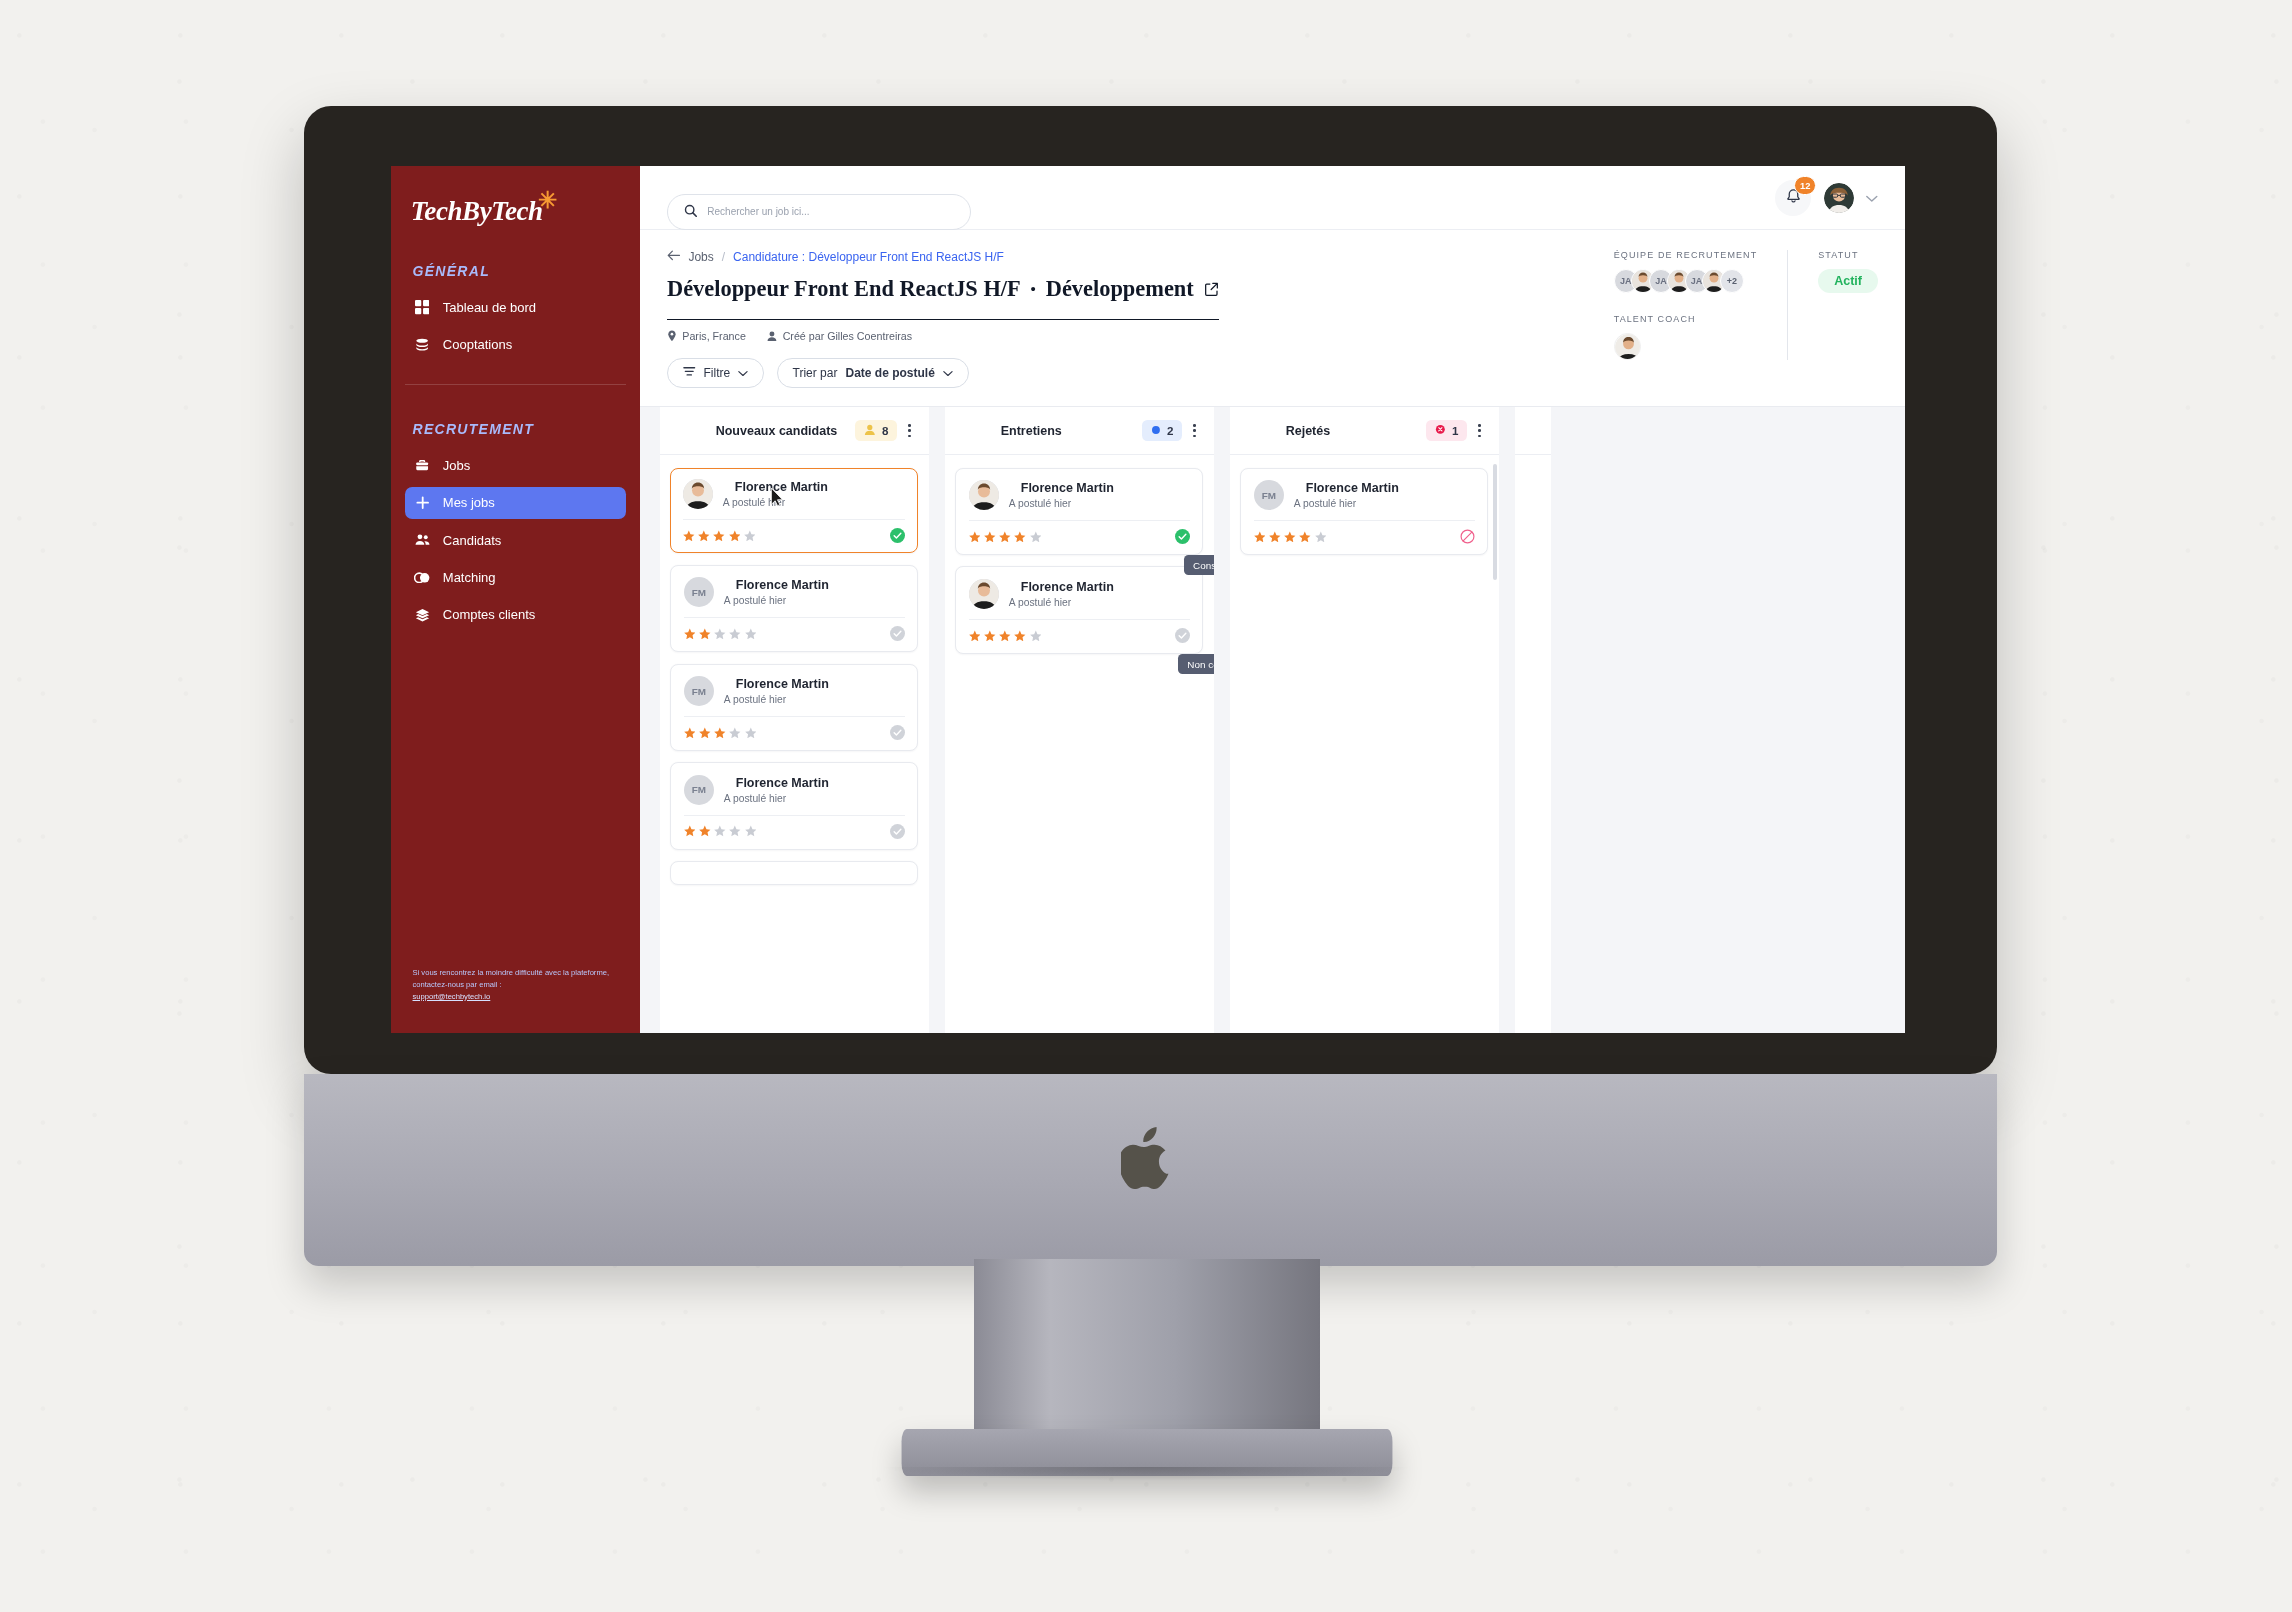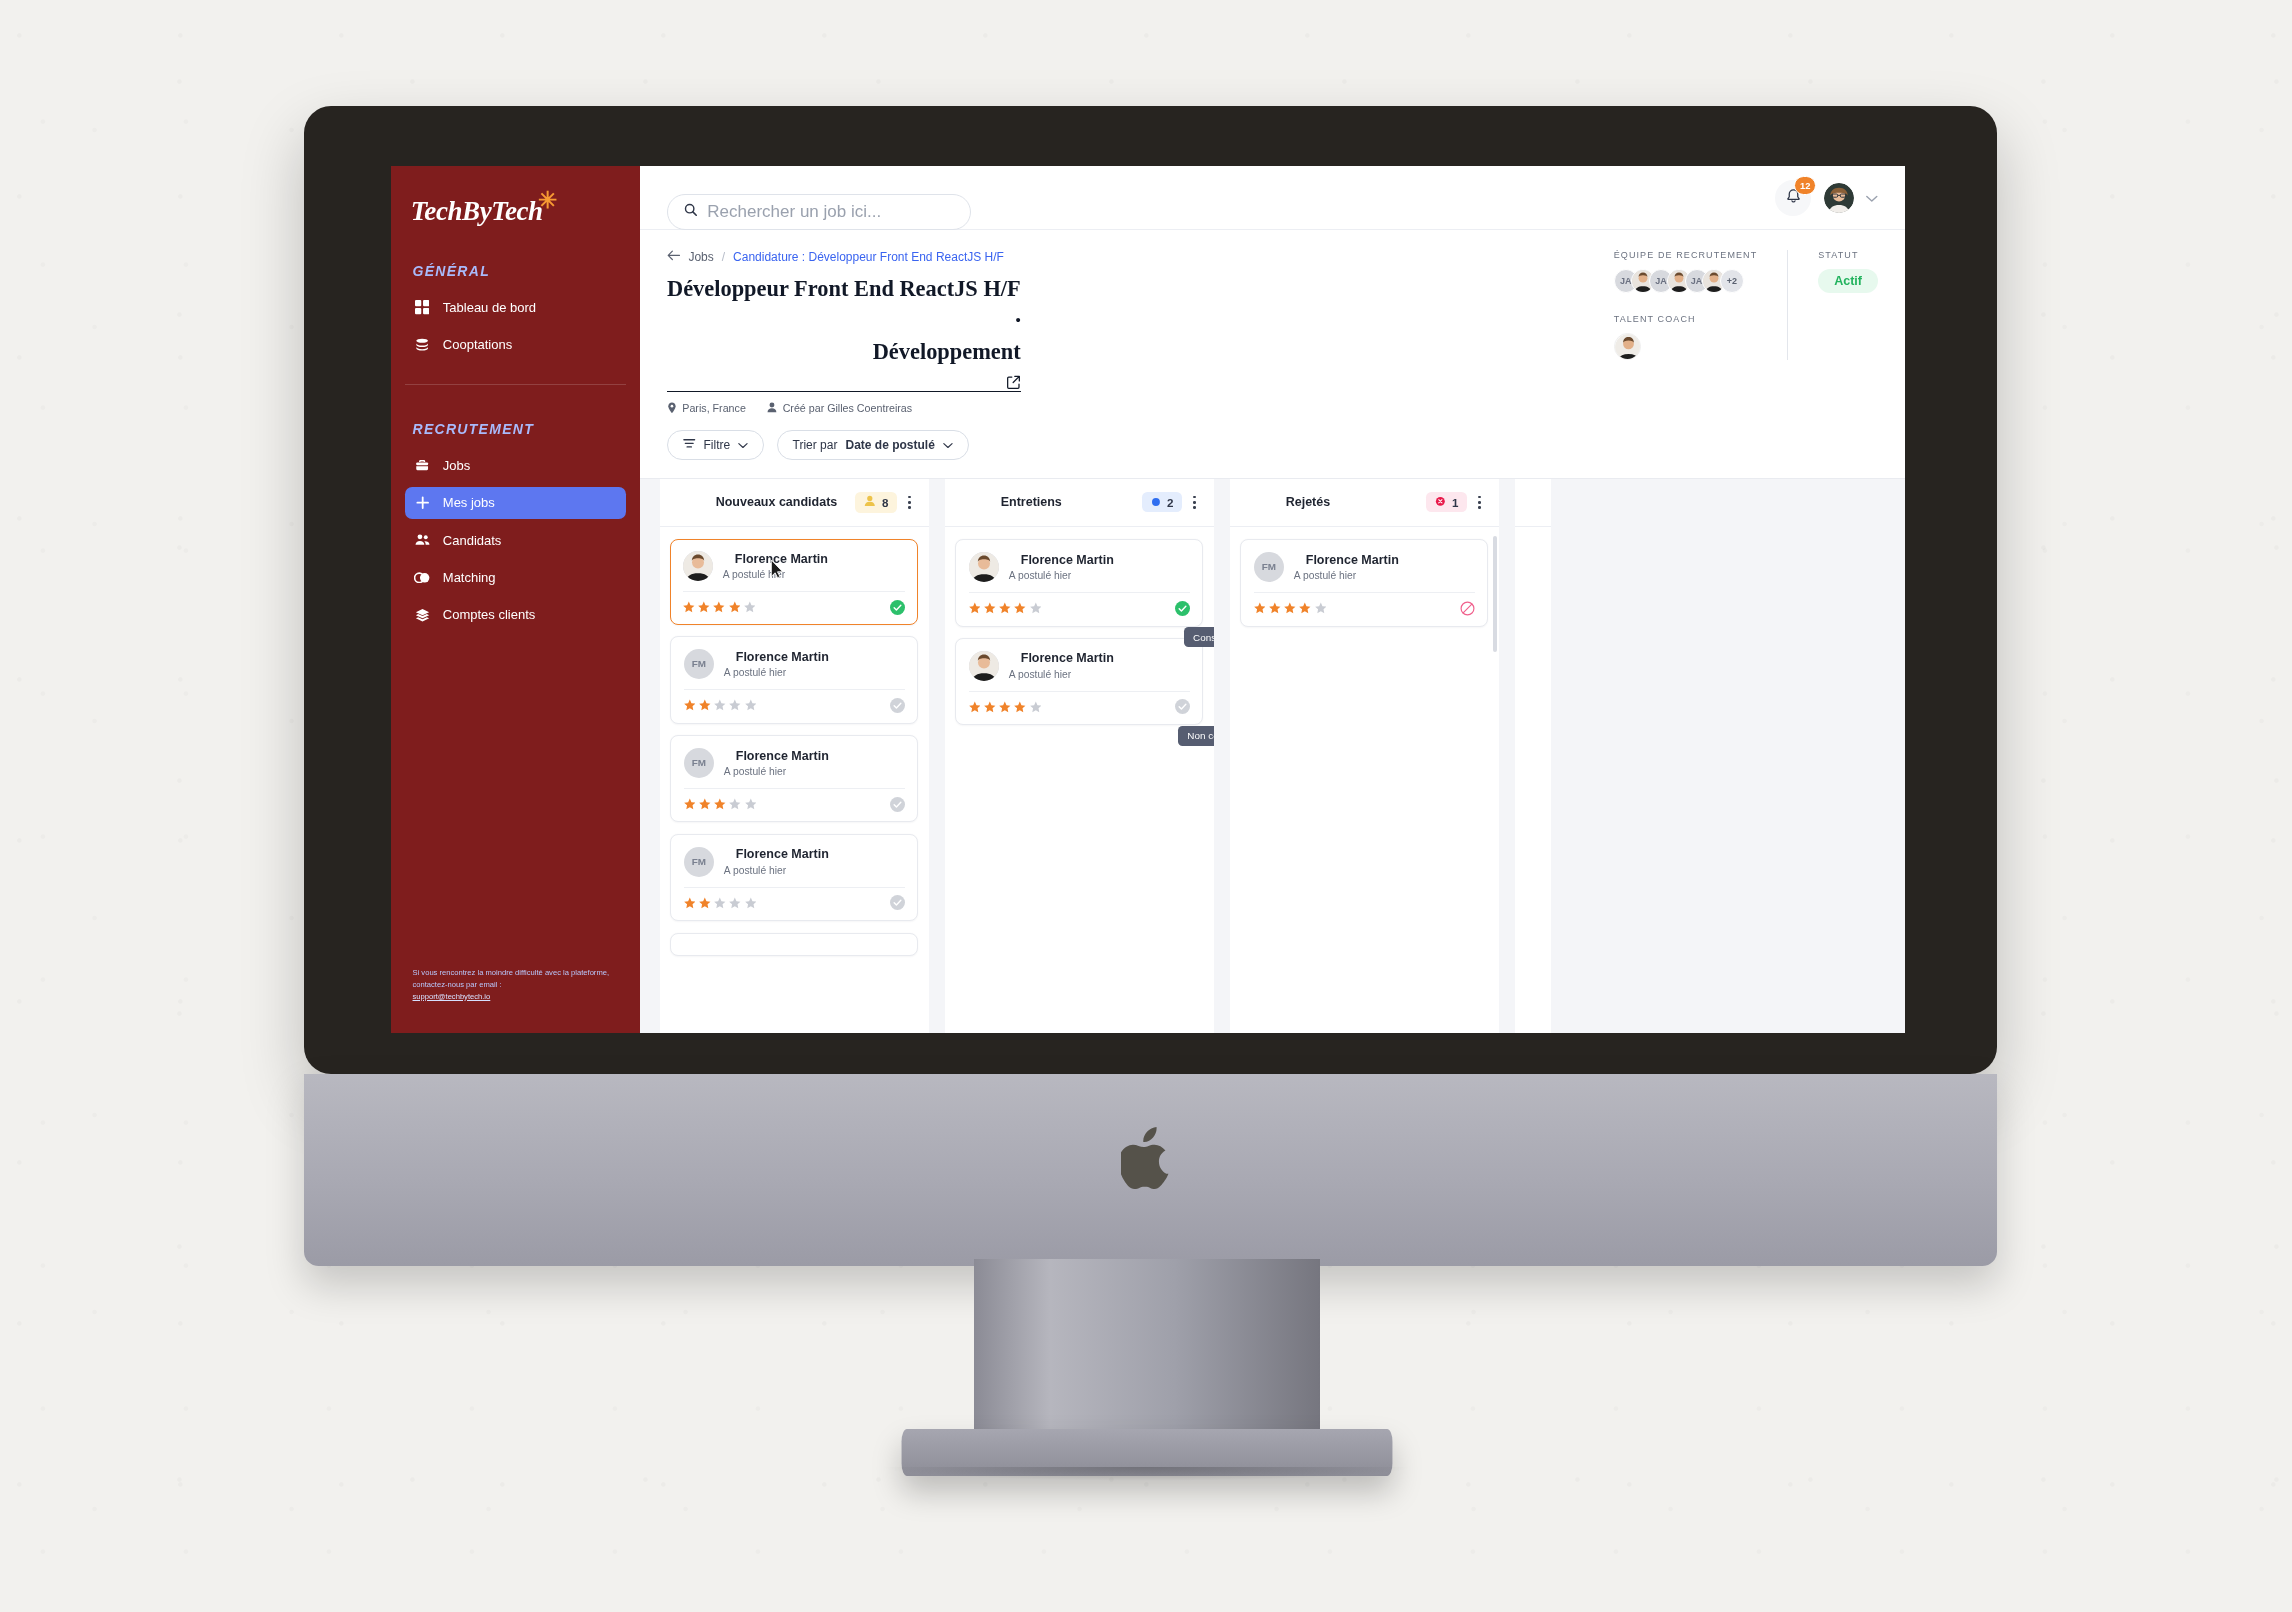--- a/index.html
+++ b/index.html
@@ -101,21 +101,21 @@
   
   .main { flex:1; display:flex; flex-direction:column; min-width:0; background:#fff; }
 
   
   .topbar {
     height:64px; flex:0 0 64px; display:flex; align-items:center;
     padding:0 27px 0 27px; border-bottom:0.9px solid #eceef3; background:#fff;
   }
   .search {
     width:304px; height:36px; border:0.9px solid #dfe3ea; border-radius:19.7px;
-    display:flex; align-items:center; gap:9.9px; padding:0 16px; color:#9aa1ae; font-size:17px;margin-top:28px;
+    display:flex; align-items:center; gap:9.9px; padding:0 16px; color:#9aa1ae; font-size:10px;margin-top:28px;
   }
   .topbar-right { margin-left:auto; display:flex; align-items:center; gap:12.5px; }
   .bell-wrap { position:relative; width:36px; height:36px; border-radius:50%; background:#f6f7f9;
                display:flex; align-items:center; justify-content:center; color:#2f3648; }
   .bell-badge {
     position:absolute; top:-3.6px; right:-4.5px; min-width:19px; height:19px; padding:0 4.5px;
     background:#f0832a; color:#fff; border-radius:9.9px; font-size:9.4px; font-weight:700;
     display:flex; align-items:center; justify-content:center; border:1.8px solid #fff;
   }
   .avatar-sm { width:30px; height:30px; border-radius:50%; overflow:hidden; }
@@ -124,21 +124,21 @@
   
   .pagehead { padding:19.7px 27px 0; background:#fff; position:relative; }
   .crumb { display:flex; align-items:center; gap:8px; font-size:12px; color:#5a6170; }
   .crumb .arrow { color:#5a6170; }
   .crumb .sep { color:#b6bcc8; }
   .crumb .cur { color:#3a64f0; }
 
   .title-row { display:flex; align-items:flex-end; gap:9px; margin-top:12.5px; }
   .title {
     font-family:"Liberation Serif", serif; font-weight:bold; font-size:22.4px; color:#111827;
-    border-bottom:1.8px solid #111827; padding-bottom:1px; display:inline-flex; align-items:flex-end; gap:9.9px;flex-direction:column;
+    border-bottom:1.8px solid #111827; padding-bottom:17px; display:inline-flex; align-items:center; gap:9.9px;
   }
   .title .dot { font-size:15px; color:#111827; }
   .meta { display:flex; align-items:center; gap:21.5px; margin-top:9.9px; font-size:10.7px; color:#5a6170; }
   .meta span { display:flex; align-items:center; gap:5.4px; }
 
   .controls { display:flex; gap:12.5px; margin-top:16px; padding-bottom:18px; }
   .pill {
     height:30px; border:0.9px solid #d9dee6; border-radius:17px; display:flex; align-items:center;
     gap:8px; padding:0 15px; font-size:12px; color:#2f3648; cursor:pointer; background:#fff;
   }

